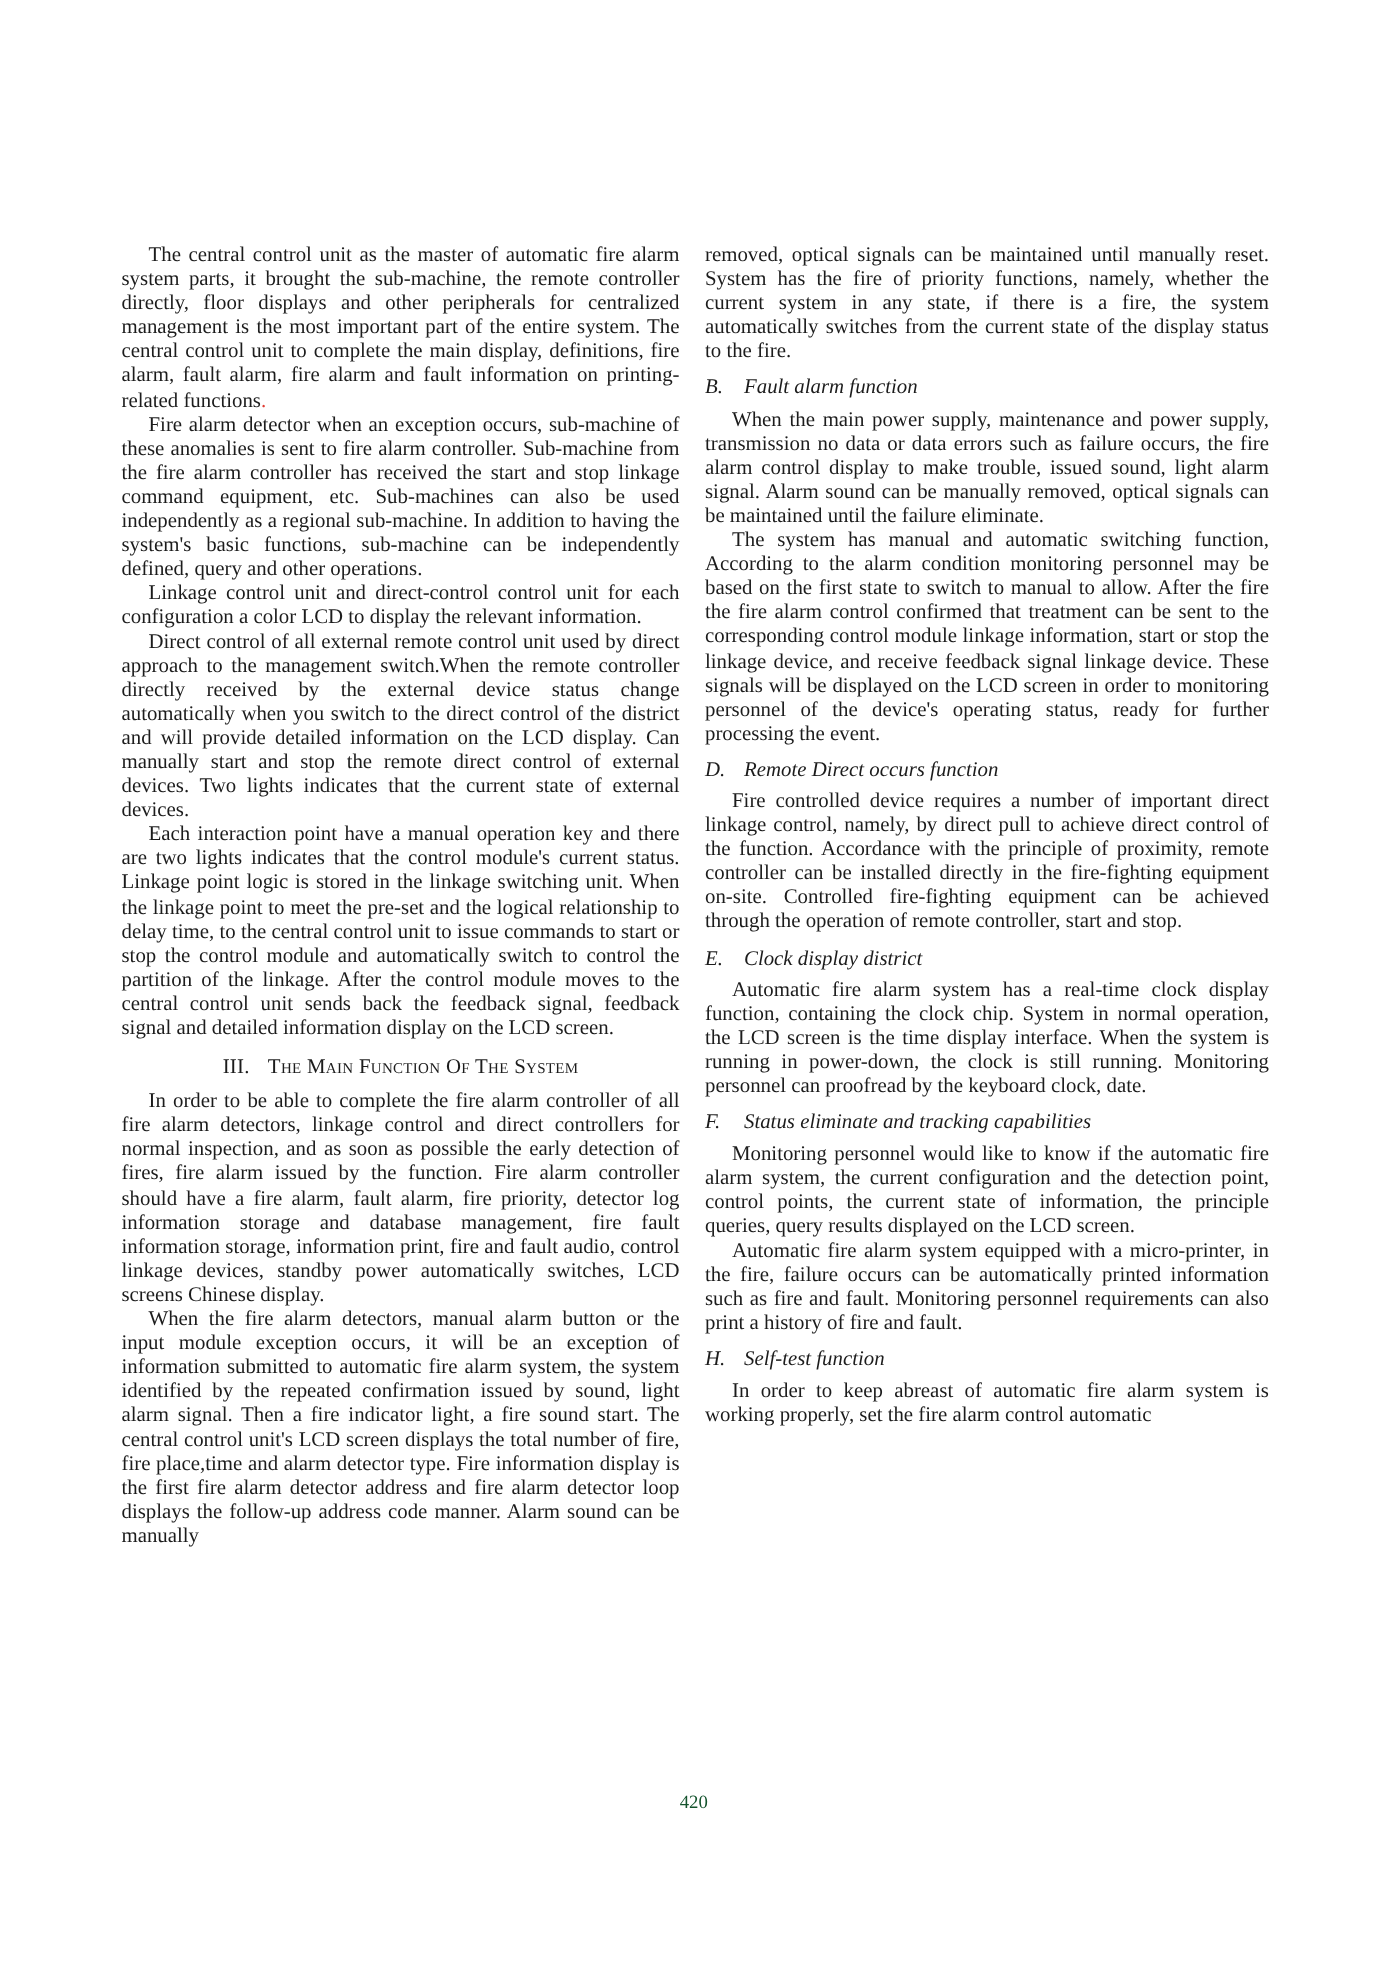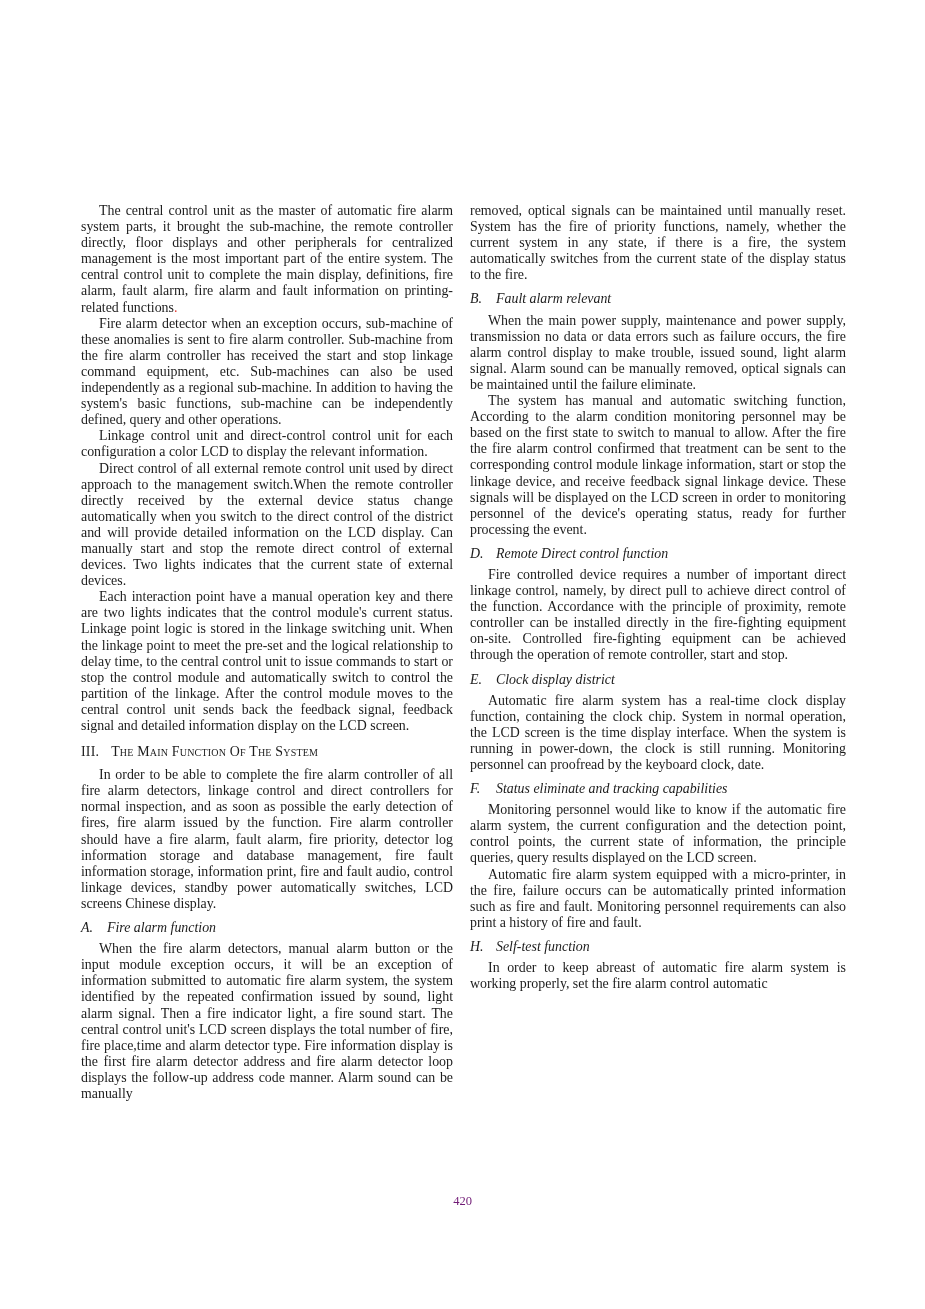--- a/index.html
+++ b/index.html
@@ -16,42 +16,41 @@
     color: #1c1c1c;
     overflow: hidden;
   }
   .columns {
     position: absolute;
     top: 163px;
     left: 81px;
     width: 765px;
     display: flex;
     gap: 17px;
-    margin-top: 40px;
   }
   .col {
     font-size: 13.9px;
     line-height: 16.1px;
     text-align: justify;
   }
   .col-left  { width: 372px; }
   .col-right { width: 376px; }
   p.body-para {
     margin: 0;
     padding: 0;
     text-indent: 18px;
   }
   p.cont-para {
     margin: 0;
     padding: 0;
     text-indent: 0;
   }
   .sec-heading {
     margin: 10px 0 7px 0;
-    text-align: left;
+    text-align: center;
     text-indent: 0;
     font-variant: small-caps;
     letter-spacing: 0.2px;
   }
   .sec-heading .numeral {
     font-variant: normal;
     margin-right: 12px;
   }
   .sub-heading {
     margin: 8px 0 5px 0;
@@ -64,53 +63,52 @@
     min-width: 16px;
     margin-right: 10px;
   }
   .page-number {
     position: absolute;
     top: 1194px;
     left: 0;
     width: 925px;
     text-align: center;
     font-size: 12.5px;
-    color: #701a75;
+    color: #14532d;
   }
 </style>
 </head>
 <body>
 
 <div class="page">
   <div class="columns">
 
     <div class="col col-left">
       <p class="body-para"><span>The central control unit as the master of automatic fire alarm system parts, it brought the sub-machine, the remote controller directly, floor displays and other peripherals for centralized management is the most important part of the entire system. The central control unit to complete the main display, definitions, fire alarm, fault alarm, fire alarm and fault information on printing-related functions</span><span id="red-period" style="color: rgb(224, 58, 48);">.</span></p>
       <p class="body-para">Fire alarm detector when an exception occurs, sub-machine of these anomalies is sent to fire alarm controller. Sub-machine from the fire alarm controller has received the start and stop linkage command equipment, etc. Sub-machines can also be used independently as a regional sub-machine. In addition to having the system's basic functions, sub-machine can be independently defined, query and other operations.</p>
       <p class="body-para">Linkage control unit and direct-control control unit for each configuration a color LCD to display the relevant information.</p>
       <p class="body-para">Direct control of all external remote control unit used by direct approach to the management switch.When the remote controller directly received by the external device status change automatically when you switch to the direct control of the district and will provide detailed information on the LCD display. Can manually start and stop the remote direct control of external devices. Two lights indicates that the current state of external devices.</p>
       <p class="body-para">Each interaction point have a manual operation key and there are two lights indicates that the control module's current status. Linkage point logic is stored in the linkage switching unit. When the linkage point to meet the pre-set and the logical relationship to delay time, to the central control unit to issue commands to start or stop the control module and automatically switch to control the partition of the linkage. After the control module moves to the central control unit sends back the feedback signal, feedback signal and detailed information display on the LCD screen.</p>
 
       <p class="sec-heading"><span class="numeral">III.</span><span>The Main Function Of The System</span></p>
 
       <p class="body-para">In order to be able to complete the fire alarm controller of all fire alarm detectors, linkage control and direct controllers for normal inspection, and as soon as possible the early detection of fires, fire alarm issued by the function. Fire alarm controller should have a fire alarm, fault alarm, fire priority, detector log information storage and database management, fire fault information storage, information print, fire and fault audio, control linkage devices, standby power automatically switches, LCD screens Chinese display.</p>
 
-      <p class="sub-heading"><span class="sub-label">A.</span><span>Fire alarm function</span></p>
       <p class="body-para">When the fire alarm detectors, manual alarm button or the input module exception occurs, it will be an exception of information submitted to automatic fire alarm system, the system identified by the repeated confirmation issued by sound, light alarm signal. Then a fire indicator light, a fire sound start. The central control unit's LCD screen displays the total number of fire, fire place,time and alarm detector type. Fire information display is the first fire alarm detector address and fire alarm detector loop displays the follow-up address code manner. Alarm sound can be manually</p>
     </div>
 
     <div class="col col-right">
       <p class="cont-para">removed, optical signals can be maintained until manually reset. System has the fire of priority functions, namely, whether the current system in any state, if there is a fire, the system automatically switches from the current state of the display status to the fire.</p>
 
-      <p class="sub-heading"><span class="sub-label">B.</span><span>Fault alarm relevant</span></p>
+      <p class="sub-heading"><span class="sub-label">B.</span><span>Fault alarm function</span></p>
       <p class="body-para">When the main power supply, maintenance and power supply, transmission no data or data errors such as failure occurs, the fire alarm control display to make trouble, issued sound, light alarm signal. Alarm sound can be manually removed, optical signals can be maintained until the failure eliminate.</p>
 
       <p class="body-para">The system has manual and automatic switching function, According to the alarm condition monitoring personnel may be based on the first state to switch to manual to allow. After the fire the fire alarm control confirmed that treatment can be sent to the corresponding control module linkage information, start or stop the linkage device, and receive feedback signal linkage device. These signals will be displayed on the LCD screen in order to monitoring personnel of the device's operating status, ready for further processing the event.</p>
 
-      <p class="sub-heading"><span class="sub-label">D.</span><span>Remote Direct control function</span></p>
+      <p class="sub-heading"><span class="sub-label">D.</span><span>Remote Direct occurs function</span></p>
       <p class="body-para">Fire controlled device requires a number of important direct linkage control, namely, by direct pull to achieve direct control of the function. Accordance with the principle of proximity, remote controller can be installed directly in the fire-fighting equipment on-site. Controlled fire-fighting equipment can be achieved through the operation of remote controller, start and stop.</p>
 
       <p class="sub-heading"><span class="sub-label">E.</span><span>Clock display district</span></p>
       <p class="body-para">Automatic fire alarm system has a real-time clock display function, containing the clock chip. System in normal operation, the LCD screen is the time display interface. When the system is running in power-down, the clock is still running. Monitoring personnel can proofread by the keyboard clock, date.</p>
 
       <p class="sub-heading"><span class="sub-label">F.</span><span>Status eliminate and tracking capabilities</span></p>
       <p class="body-para">Monitoring personnel would like to know if the automatic fire alarm system, the current configuration and the detection point, control points, the current state of information, the principle queries, query results displayed on the LCD screen.</p>
 
       <p class="body-para">Automatic fire alarm system equipped with a micro-printer, in the fire, failure occurs can be automatically printed information such as fire and fault. Monitoring personnel requirements can also print a history of fire and fault.</p>
 

